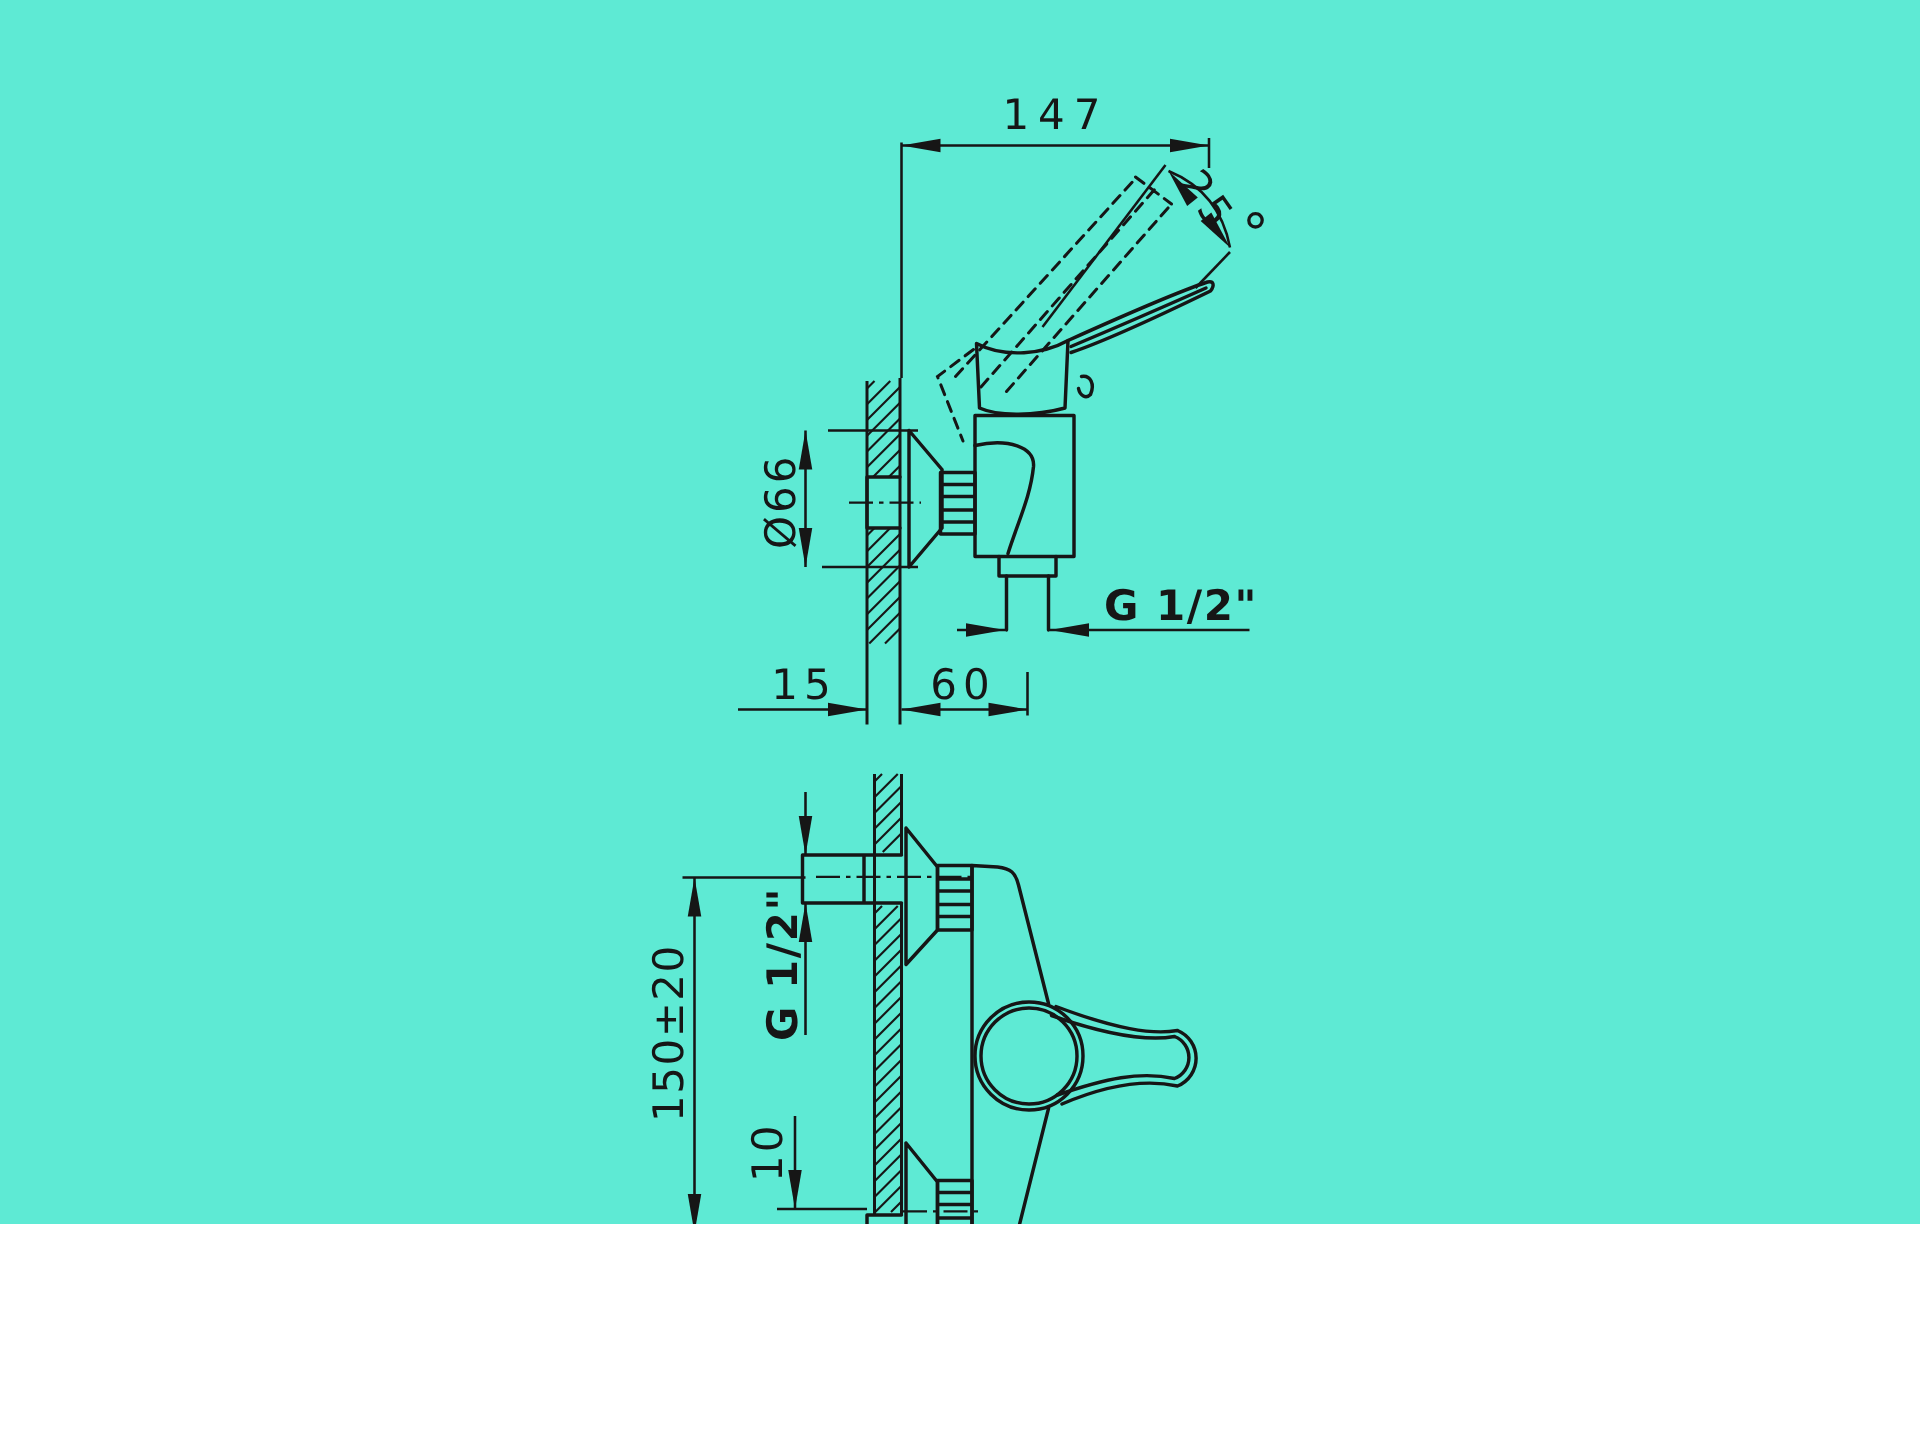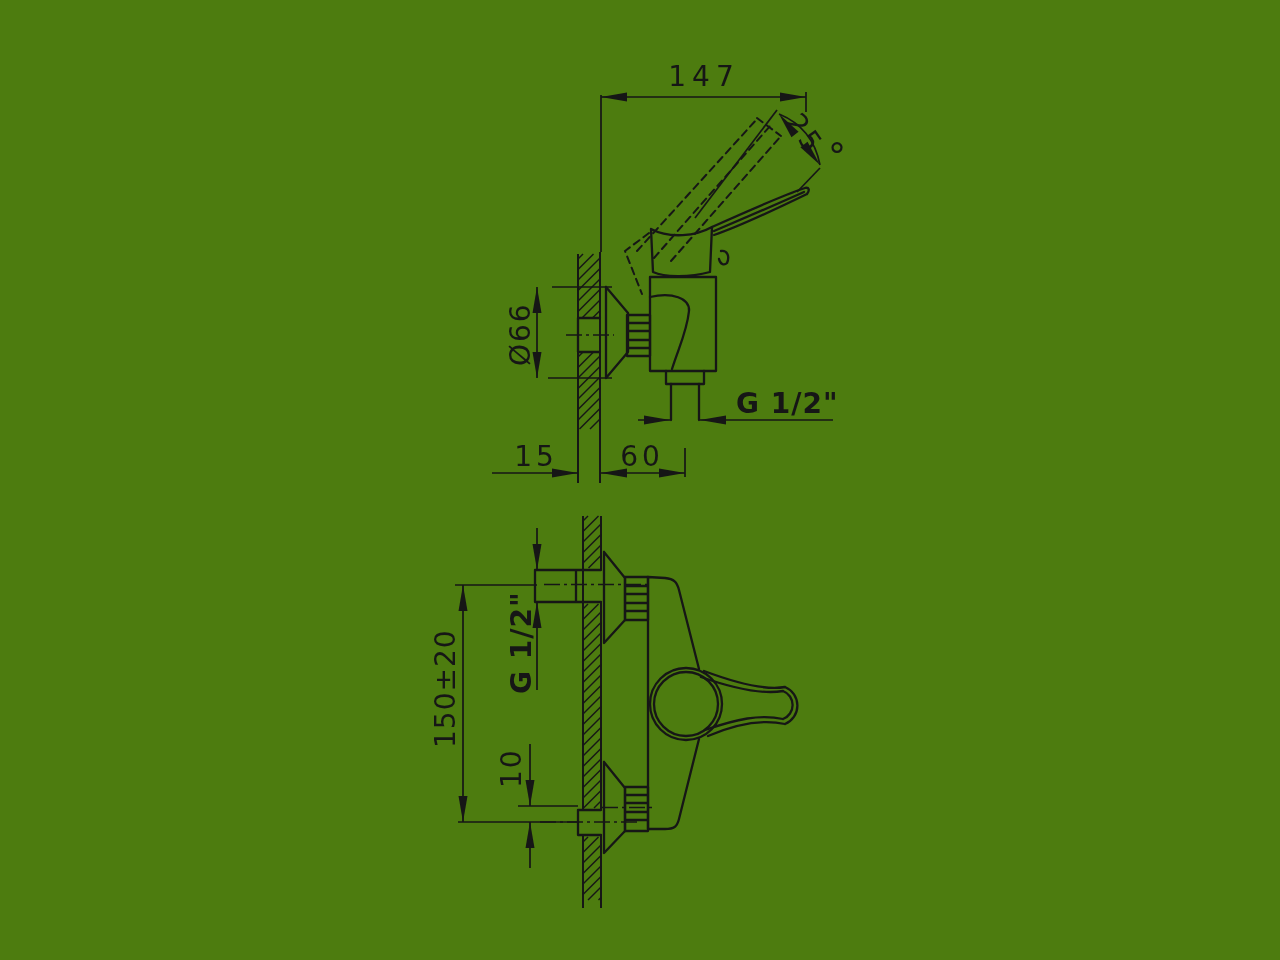--- a/index.html
+++ b/index.html
@@ -1,16 +1,16 @@
 <!DOCTYPE html>
 <html><head>
 <meta charset="utf-8">
 <style>
   html,body{margin:0;padding:0;background:#ffffff;}
-  .page{width:1280px;height:960px;background:#4d7c0f;position:relative;overflow:hidden;
+  .page{width:1280px;height:816px;background:#5eead4;position:relative;overflow:hidden;
         font-family:"DejaVu Sans", sans-serif;}
   svg text{fill:#161616;}
   .objline{stroke:#161616;stroke-width:2.3;fill:none;stroke-linecap:round;stroke-linejoin:round;}
   .wallline{stroke:#161616;stroke-width:2.0;fill:none;}
   .dimline{stroke:#161616;stroke-width:1.7;fill:none;}
   .hatchline{stroke:#161616;stroke-width:1.4;fill:none;}
   .dashdot{stroke:#161616;stroke-width:1.5;fill:none;stroke-dasharray:16 4 3 4;}
   .dashed{stroke:#161616;stroke-width:2.0;fill:none;stroke-dasharray:7 5;stroke-linecap:round;}
   .arrow{fill:#161616;stroke:none;}
   .dimtext{font-size:28px;}

